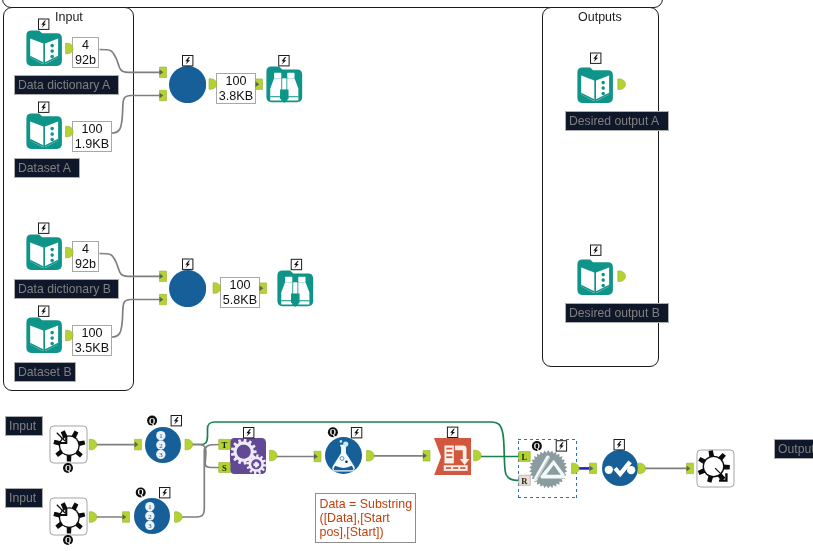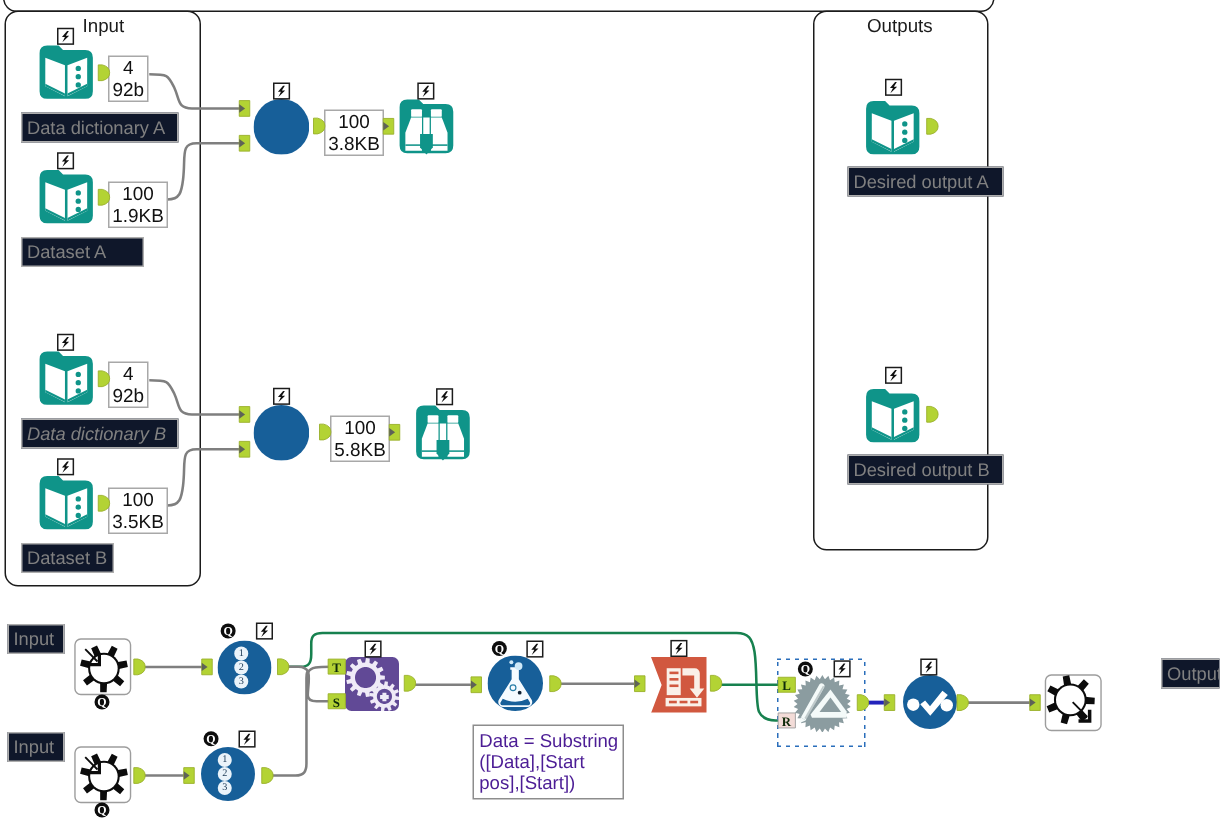--- a/index.html
+++ b/index.html
@@ -3,21 +3,21 @@
 <meta charset="utf-8">
 <style>
   html,body{margin:0;padding:0;}
   body{width:813px;height:551px;background:#fff;font-family:"Liberation Sans",sans-serif;position:relative;overflow:hidden;}
   #canvas{position:absolute;left:0;top:0;width:813px;height:551px;}
   .cbox{position:absolute;border:1.7px solid #1b1b1b;border-radius:9px;background:#fff;box-sizing:border-box;}
   .ctitle{position:absolute;font-size:12.5px;color:#1b1b1b;white-space:nowrap;}
   .lbl{position:absolute;border:1px solid #adadad;background:#0f172a;color:#808080;font-size:12.2px;box-sizing:border-box;white-space:nowrap;display:flex;align-items:center;padding:0 3px;}
   .cnt{position:absolute;border:1px solid #a8a8a8;background:#fff;color:#111;font-size:12.6px;box-sizing:border-box;display:flex;flex-direction:column;align-items:center;justify-content:center;line-height:1.12;}
   .tool{position:absolute;}
-  .anno{position:absolute;border:1px solid #8d8d8d;background:#fff;color:#4c1d95;font-size:12.4px;box-sizing:border-box;line-height:14.1px;padding:3px 4px;white-space:nowrap;overflow:hidden;}
+  .anno{position:absolute;border:1px solid #8d8d8d;background:#fff;color:#c2410c;font-size:12.4px;box-sizing:border-box;line-height:14.1px;padding:3px 4px;white-space:nowrap;overflow:hidden;margin-top:10px;}
   svg.layer{position:absolute;left:0;top:0;width:813px;height:551px;}
   .sel{position:absolute;box-sizing:border-box;background-image:repeating-linear-gradient(0deg,#2a6ebb 0 3px,transparent 3px 6px),repeating-linear-gradient(90deg,#2a6ebb 0 3px,transparent 3px 6px),repeating-linear-gradient(0deg,#2a6ebb 0 3px,transparent 3px 6px),repeating-linear-gradient(90deg,#2a6ebb 0 3px,transparent 3px 6px);background-size:1px 100%,100% 1px,1px 100%,100% 1px;background-position:0 0,0 0,100% 0,0 100%;background-repeat:no-repeat;}
 </style>
 </head>
 <body>
 
 <div id="canvas">
     <div class="cbox" style="left: 2px; top: -40px; width: 661px; height: 48px;"></div>
     <div class="ctitle" style="left: 0px; top: -30px;"></div>
     <div class="cbox" style="left: 3px; top: 7px; width: 131px; height: 384px;"></div>
@@ -208,22 +208,22 @@
       </svg></div>
     <div class="tool" style="left: 696px; top: 449px; width: 39px; height: 39px;"><svg width="39" height="39" viewBox="0 0 100 100">
    <rect x="2.5" y="2.5" width="95" height="95" rx="10" fill="#fff" stroke="#9d9d9d" stroke-width="2.4"></rect>
    <path d="M34.57 22.28 L32.03 5.05 L43.13 3.04 L46.80 20.06 Z M56.26 22.68 L68.15 9.96 L76.64 17.38 L65.62 30.86 Z M69.47 39.88 L86.83 41.25 L86.32 52.51 L68.91 52.30 Z M64.26 60.94 L74.02 75.37 L64.89 81.99 L54.20 68.25 Z M44.54 70.00 L39.35 86.62 L28.48 83.61 L32.56 66.68 Z M25.17 60.23 L8.94 66.53 L4.51 56.16 L20.29 48.79 Z M20.73 38.99 L5.68 30.23 L11.03 20.30 L26.63 28.04 Z" fill="#0c0c0c"></path>
    <circle cx="45" cy="45" r="28" fill="#0c0c0c"></circle>
    <circle cx="45" cy="45" r="24.5" fill="#fff"></circle>
    <path d="M49 49 L74 74" stroke="#0c0c0c" stroke-width="3.2" fill="none"></path>
    <path d="M81 84 L59 84 L59 78 L75 78 L75 62 L81 62 Z" fill="#0c0c0c"></path>
       </svg></div>
     <div class="lbl" style="left: 14px; top: 75px; width: 105px; height: 20px;">Data dictionary A</div>
-    <div class="lbl" style="left: 14px; top: 158px; width: 82px; height: 20px;">Dataset A</div>
-    <div class="lbl" style="left: 14px; top: 279px; width: 105px; height: 20px; font-style: italic;">Data dictionary B</div>
+    <div class="lbl" style="left: 14px; top: 158px; width: 66px; height: 20px;">Dataset A</div>
+    <div class="lbl" style="left: 14px; top: 279px; width: 105px; height: 20px;">Data dictionary B</div>
     <div class="lbl" style="left: 14px; top: 362px; width: 62px; height: 20px;">Dataset B</div>
     <div class="lbl" style="left: 565px; top: 303px; width: 104px; height: 20px;">Desired output B</div>
     <div class="lbl" style="left: 565px; top: 111px; width: 104px; height: 20px;">Desired output A</div>
     <div class="lbl" style="left: 5px; top: 416px; width: 38px; height: 20px;">Input</div>
     <div class="lbl" style="left: 5px; top: 488px; width: 38px; height: 20px;">Input</div>
     <div class="lbl" style="left: 741px; top: 439px; width: 49px; height: 20px; margin-left: 33px;">Output</div>
     <div class="cnt" style="left: 72px; top: 37px; width: 27px; height: 31px;">
       <div>4</div>
       <div>92b</div>
     </div>

